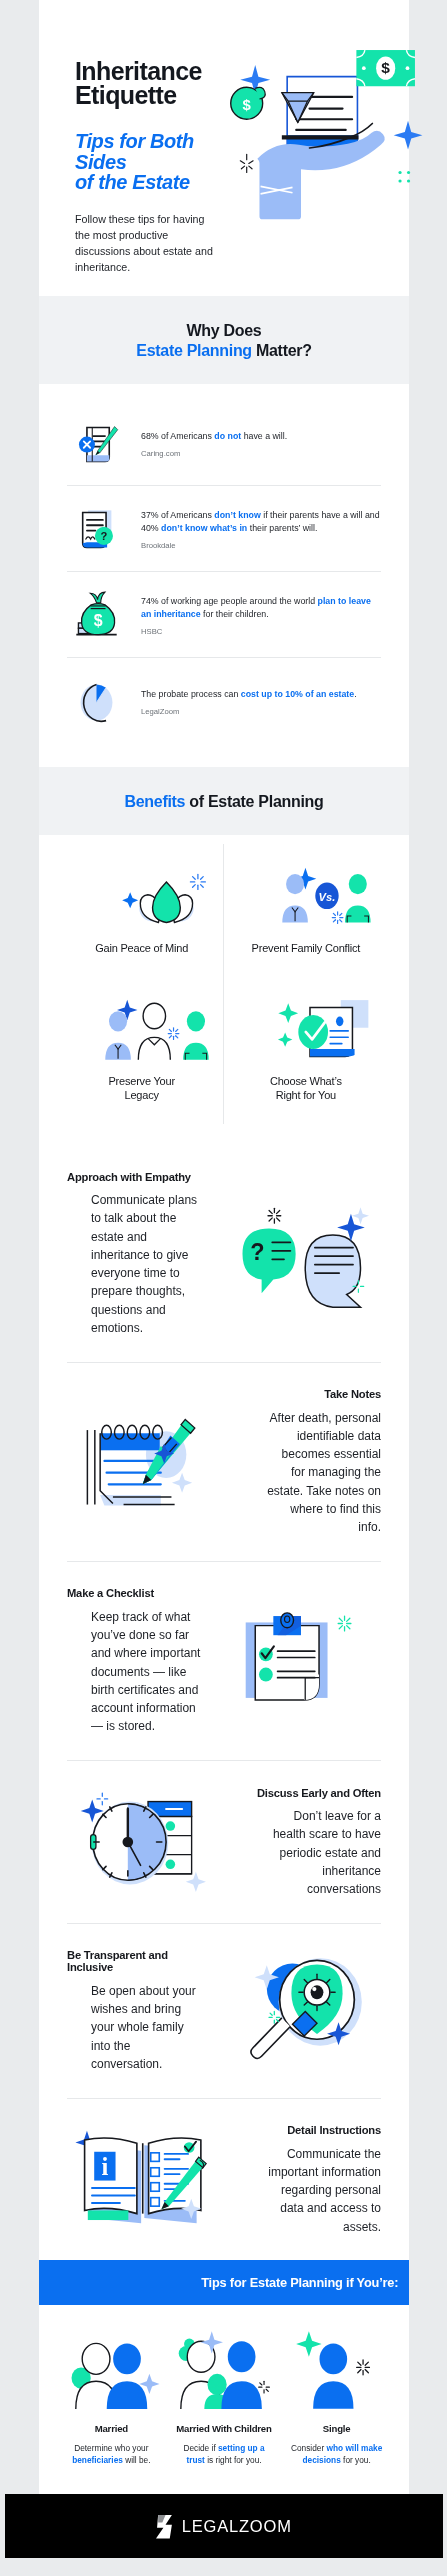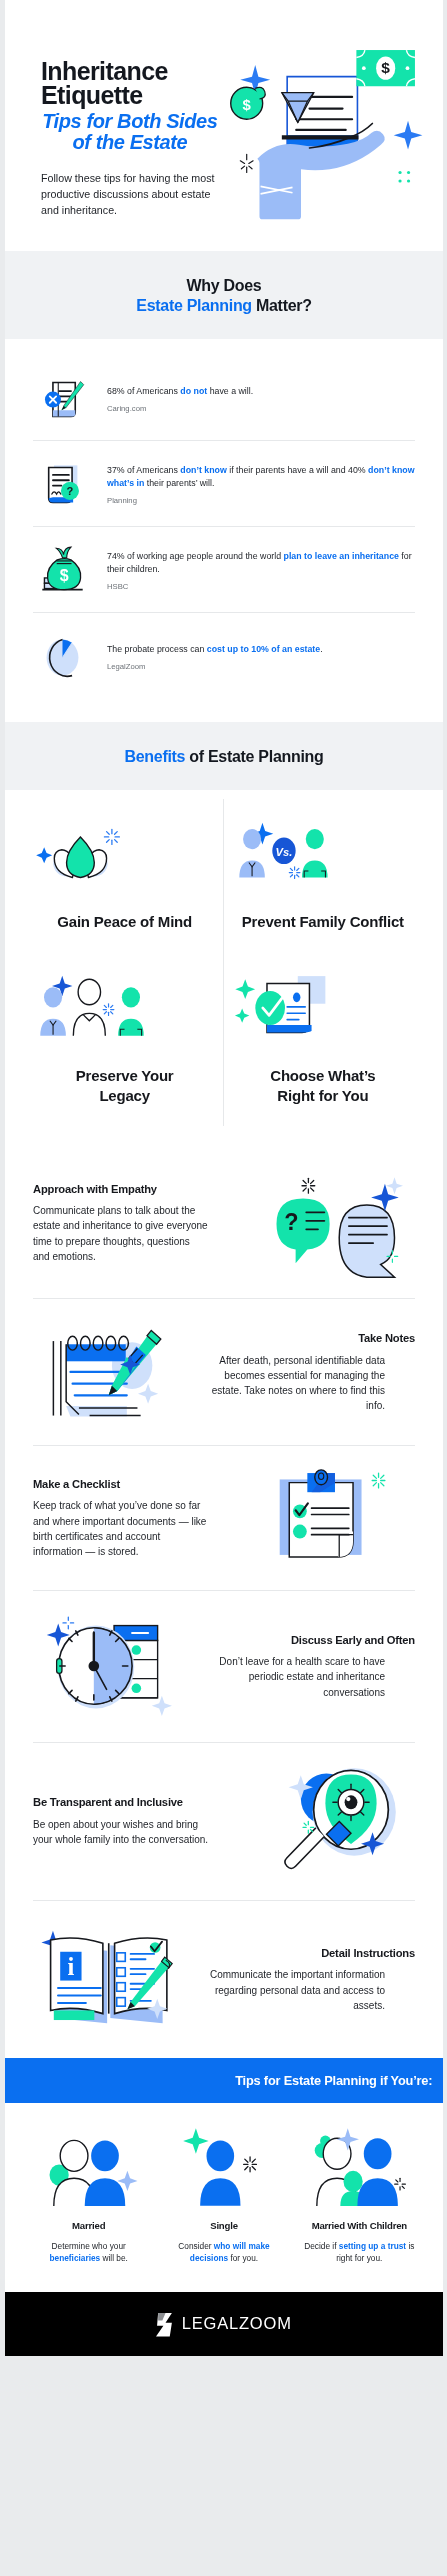--- a/index.html
+++ b/index.html
@@ -25,21 +25,21 @@
     min-height:2576px;
     margin:0 auto;
     background:#ffffff;
     position:relative;
     overflow:hidden;
     padding:0 4.8px 0 4.8px;
     background:#e9ebed;
   }
   .sheet{
     background:#ffffff;
-    width:438px;
+    width:370px;
     margin:0 auto;
   }
 
   
   .hero{
     background:#ffffff;
     display:flex;
     padding:33px 0 21.3px 0;
     position:relative;
     min-height:235px;
@@ -47,28 +47,27 @@
   .hero-left{width:50%;padding:25.6px 5.3px 0 36px;}
   .hero-right{width:50%;position:relative;}
   h1.hero-title{
     font-size:25px;
     line-height:0.99;
     font-weight:bold;
     letter-spacing:-0.6px;
     color:#14181f;
   }
   .hero-sub{
-    margin-top:3px;
+    margin-top:23px;
     font-size:20px;
     line-height:1.03;
     font-style:italic;
     font-weight:bold;
     color:var(--blue);
     letter-spacing:-0.4px;
-    text-align:center;
   }
   .hero-body{
     margin-top:18px;
     font-size:10.7px;
     line-height:1.5;
     color:#1d2026;
     max-width:213px;
   }
 
   
@@ -106,46 +105,46 @@
   
   .benefits{background:#fff;padding:8.5px 21.3px 21.3px 21.3px;}
   .bgrid{display:flex;flex-wrap:wrap;}
   .bcell{
     width:50%;
     text-align:center;
     padding:23.5px 9.6px 21.3px 9.6px;
     position:relative;
   }
   .bcell:nth-child(odd){border-right:0.5px solid var(--rule);}
-  .bcell .art{height:64px;display:flex;align-items:center;justify-content:flex-start;}
+  .bcell .art{height:64px;display:flex;align-items:center;justify-content:flex-end;}
   .bcell h3{
-    margin-top:26px;
-    font-size:15px;
-    font-weight:bold;
+    margin-top:10px;
+    font-size:11px;
+    font-weight:normal;
     line-height:1.28;
     letter-spacing:-0.2px;
   }
 
   
   .tips{background:#fff;padding:0 28px;}
   .tip{
     display:flex;
     align-items:center;
     gap:16px;
     padding:25.6px 0 24.5px 0;
     border-bottom:0.5px solid var(--rule);
     min-height:107px;
   }
   .tip:last-child{border-bottom:none;}
   .tip.reverse{flex-direction:row-reverse;}
   .tip .art{width:160px;flex:0 0 160px;display:flex;align-items:center;justify-content:center;}
   .tip .copy{flex:1;}
   .tip.reverse .copy{text-align:right;}
   .tip h3{font-size:11.2px;font-weight:bold;letter-spacing:-0.2px;margin-bottom:8.5px;}
-  .tip p{font-size:10px;line-height:1.52;color:#1d2026;max-width:176px;}
+  .tip p{font-size:12px;line-height:1.52;color:#1d2026;max-width:176px;margin-left:24px;}
 
   
   .blue-band{
     background:var(--blue);
     text-align:right;
     padding:15px 10.7px;
   }
   .blue-band h2{color:#fff;font-size:12.8px;font-weight:bold;letter-spacing:-0.2px;}
 
   
@@ -303,21 +302,21 @@
           </g>
           <path d="M28 66 q4 -8 9 0 q3 -8 8 0" fill="none" stroke="#16181d" stroke-width="2.4" stroke-linecap="round"></path>
           <circle cx="62" cy="60" r="17" fill="#13e3ab"></circle>
           <text x="62" y="68" font-family="Liberation Sans, sans-serif" font-size="21" font-weight="bold" fill="#16181d" text-anchor="middle">?</text>
         </svg>
       </div>
       <div class="stat-txt">
         <p class="main">
           <span>37% of Americans </span><b class="hl">don’t know</b><span> if their parents have a will and 40% </span><b class="hl">don’t know what’s in</b><span> their parents’ will.</span>
         </p>
-        <p class="src">Planning</p>
+        <p class="src">Brookdale</p>
       </div>
     </div>
 
     <div class="stat-row">
       <div class="stat-ico">
         <svg width="51" height="51" viewBox="0 0 96 96">
           <g stroke="#16181d" stroke-width="2.6" fill="#cfe0fb">
             <rect x="14" y="62" width="22" height="10"></rect>
                 <rect x="14" y="72" width="22" height="10"></rect>
           </g>
@@ -771,44 +770,20 @@
         </svg>
       </div>
       <h3>Married</h3>
       <p>
         <span>Determine who your </span><b class="hl">beneficiaries</b><span> will be.</span>
       </p>
     </div>
 
     <div class="acell">
       <div class="art">
-        <svg width="85" height="80" viewBox="0 0 160 150">
-          <ellipse cx="74" cy="56" rx="26" ry="29" fill="#0a6ff0"></ellipse>
-          <path d="M36 150 q0 -52 38 -52 q38 0 38 52 Z" fill="#0a6ff0"></path>
-          <path d="M28 4 L34 22 L52 28 L34 34 L28 52 L22 34 L4 28 L22 22 Z" fill="#13e3ab"></path>
-          <g stroke="#16181d" stroke-width="2.4" stroke-linecap="round">
-            <line x1="130" y1="58" x2="130" y2="66"></line>
-                <line x1="130" y1="78" x2="130" y2="86"></line>
-            <line x1="118" y1="72" x2="126" y2="72"></line>
-                <line x1="134" y1="72" x2="142" y2="72"></line>
-            <line x1="120" y1="62" x2="126" y2="68"></line>
-                <line x1="134" y1="76" x2="140" y2="82"></line>
-            <line x1="120" y1="82" x2="126" y2="76"></line>
-                <line x1="134" y1="68" x2="140" y2="62"></line>
-          </g>
-        </svg>
-      </div>
-      <h3>Single</h3>
-      <p>
-        <span>Consider </span><b class="hl">who will make decisions</b><span> for you.</span>
-      </p>
-    </div>
-
-    <div class="acell">
-      <div class="art">
         <svg width="107" height="80" viewBox="0 0 200 150">
           <circle cx="36" cy="28" r="10" fill="#13e3ab"></circle>
           <circle cx="30" cy="46" r="14" fill="#13e3ab"></circle>
           <ellipse cx="58" cy="52" rx="26" ry="29" fill="#fff" stroke="#16181d" stroke-width="2.6"></ellipse>
           <path d="M20 150 q0 -52 38 -52 q38 0 38 52" fill="#fff" stroke="#16181d" stroke-width="2.6"></path>
           <ellipse cx="88" cy="104" rx="18" ry="20" fill="#13e3ab"></ellipse>
           <path d="M64 150 q0 -28 24 -28 q24 0 24 28 Z" fill="#13e3ab"></path>
           <ellipse cx="134" cy="52" rx="26" ry="29" fill="#0a6ff0"></ellipse>
           <path d="M96 150 q0 -52 38 -52 q38 0 38 52 Z" fill="#0a6ff0"></path>
           <path d="M78 4 L83 20 L99 25 L83 30 L78 46 L73 30 L57 25 L73 20 Z" fill="#9bbcf7"></path>
@@ -821,20 +796,44 @@
                 <line x1="180" y1="113" x2="184" y2="117"></line>
           </g>
         </svg>
       </div>
       <h3>Married With Children</h3>
       <p>
         <span>Decide if </span><b class="hl">setting up a trust</b><span> is right for you.</span>
       </p>
     </div>
 
+    <div class="acell">
+      <div class="art">
+        <svg width="85" height="80" viewBox="0 0 160 150">
+          <ellipse cx="74" cy="56" rx="26" ry="29" fill="#0a6ff0"></ellipse>
+          <path d="M36 150 q0 -52 38 -52 q38 0 38 52 Z" fill="#0a6ff0"></path>
+          <path d="M28 4 L34 22 L52 28 L34 34 L28 52 L22 34 L4 28 L22 22 Z" fill="#13e3ab"></path>
+          <g stroke="#16181d" stroke-width="2.4" stroke-linecap="round">
+            <line x1="130" y1="58" x2="130" y2="66"></line>
+                <line x1="130" y1="78" x2="130" y2="86"></line>
+            <line x1="118" y1="72" x2="126" y2="72"></line>
+                <line x1="134" y1="72" x2="142" y2="72"></line>
+            <line x1="120" y1="62" x2="126" y2="68"></line>
+                <line x1="134" y1="76" x2="140" y2="82"></line>
+            <line x1="120" y1="82" x2="126" y2="76"></line>
+                <line x1="134" y1="68" x2="140" y2="62"></line>
+          </g>
+        </svg>
+      </div>
+      <h3>Single</h3>
+      <p>
+        <span>Consider </span><b class="hl">who will make decisions</b><span> for you.</span>
+      </p>
+    </div>
+
   </section>
  </div>
 
  <footer class="footer">
    <span class="lz-mark">
      <svg width="18" height="23.5" viewBox="0 0 34 44">
        <path d="M4 0 L30 0 L18 18 L30 18 L26 44 L0 44 L14 24 L2 24 Z" fill="#ffffff"></path>
        <path d="M4 0 L18 0 L12 14 L4 14 Z" fill="#8d8f92"></path>
      </svg>
    </span>

